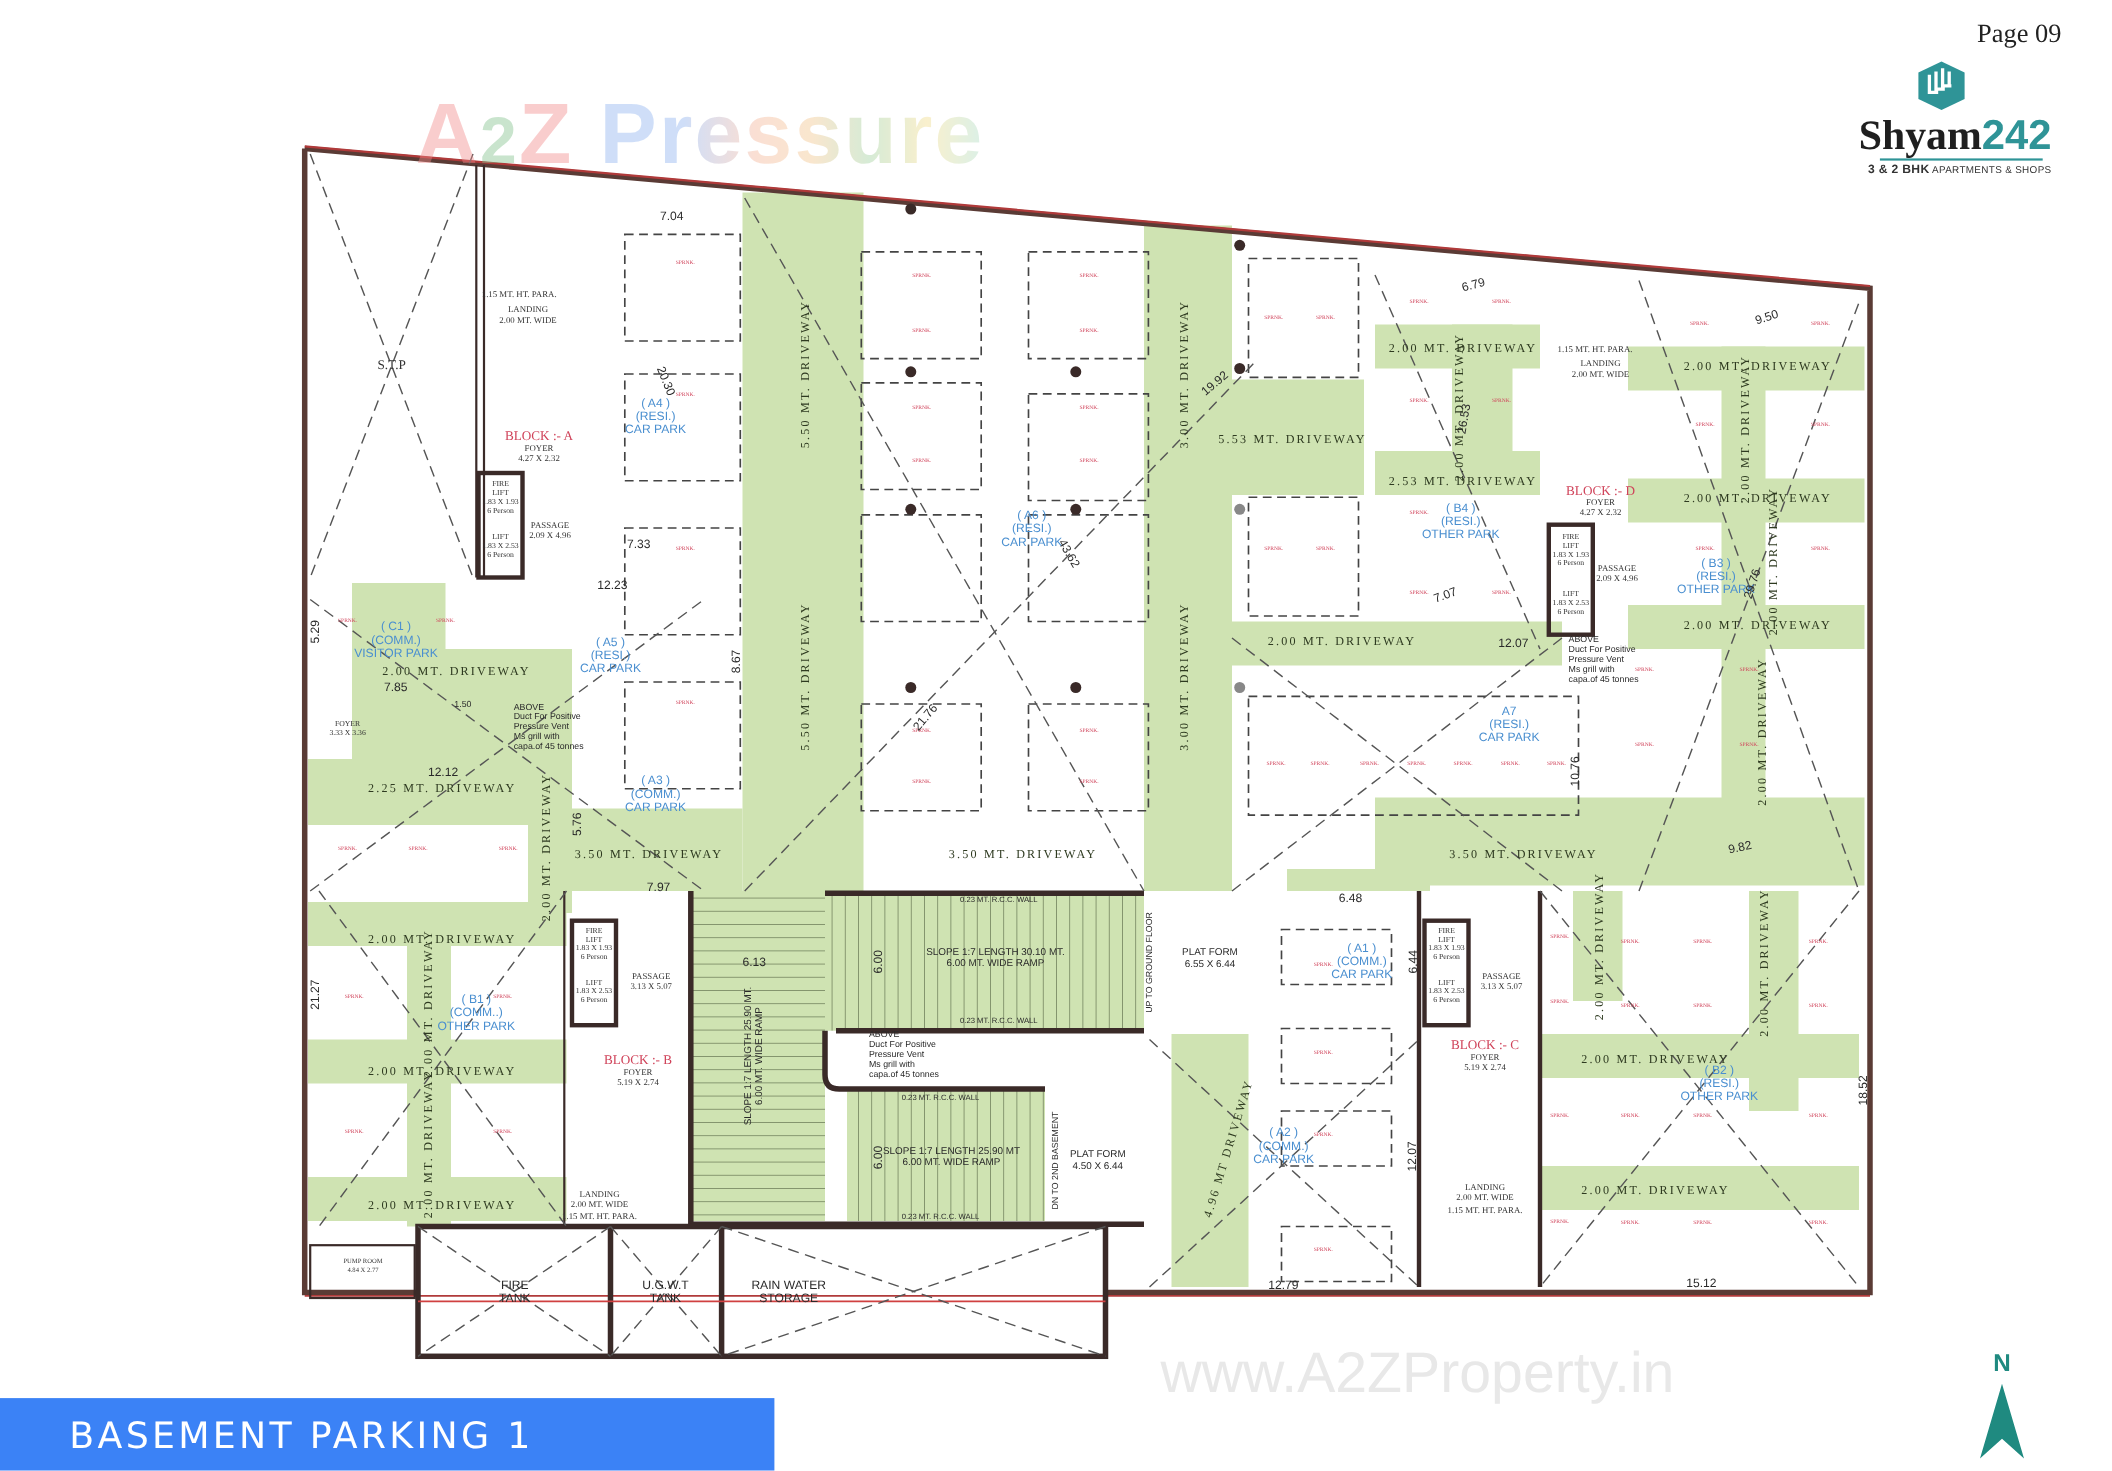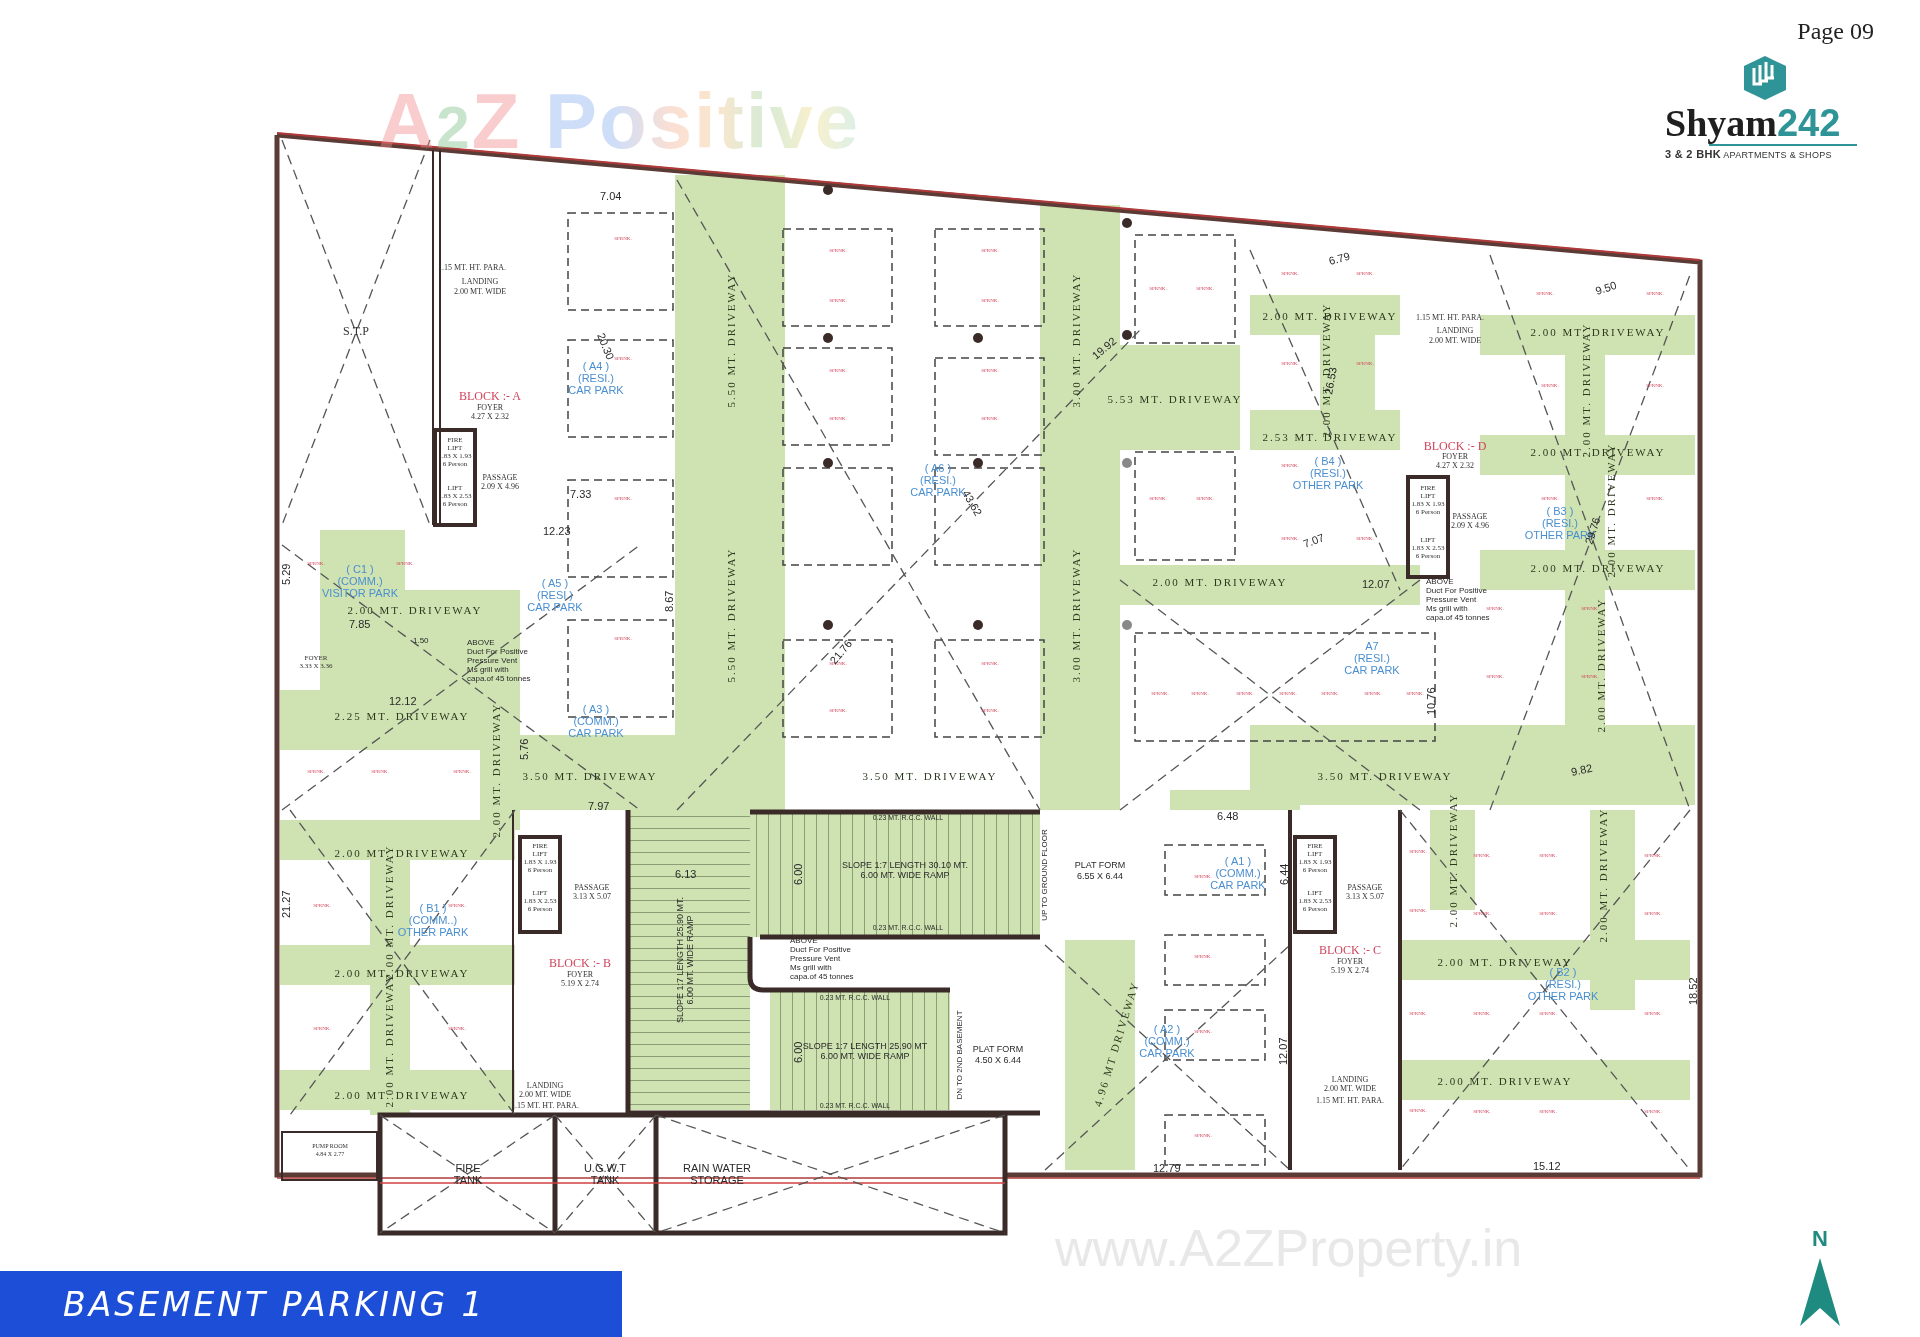--- a/index.html
+++ b/index.html
@@ -1,26 +1,26 @@
 <!DOCTYPE html>
 <html><head>
 <meta charset="utf-8">
 <style>
   html,body{margin:0;padding:0;background:#ffffff;}
   body{width:1920px;height:1337px;position:relative;overflow:hidden;font-family:"Liberation Sans",sans-serif;}
   .page-num{position:absolute;top:18px;right:46px;font-family:"Liberation Serif",serif;font-size:24px;color:#222;}
-  .logo{position:absolute;top:54px;left:1665px;width:200px;text-align:left;}
+  .logo{position:absolute;top:54px;left:1665px;width:200px;text-align:right;}
   .logo-word{font-family:"Liberation Serif",serif;font-weight:bold;font-size:38px;color:#1f1f1f;line-height:1;}
   .logo-num{font-family:"Liberation Sans",sans-serif;font-weight:bold;color:#2f9497;}
   .logo-rule{height:2px;background:#2f9497;margin:2px 8px 2px 44px;}
   .logo-sub{font-size:9px;color:#333;letter-spacing:0.3px;}
   .logo-sub b{font-size:11px;}
   .watermark{position:absolute;top:76px;left:378px;font-family:"Liberation Sans",sans-serif;font-weight:bold;font-size:78px;letter-spacing:2px;opacity:0.42;white-space:nowrap;}
   .watermark-url{position:absolute;top:1218px;left:1055px;font-family:"Liberation Sans",sans-serif;font-size:52px;color:#e8e8e8;white-space:nowrap;}
-  .banner{position:absolute;left:0;top:1271px;width:622px;height:66px;background:#1d4ed8;display:flex;align-items:center;font-style:italic;}
+  .banner{position:absolute;left:0;top:1271px;width:704px;height:66px;background:#3b82f6;display:flex;align-items:center;}
   .banner span{color:#fff;font-family:"DejaVu Sans",sans-serif;font-size:33px;letter-spacing:3px;margin-left:63px;}
   .north{position:absolute;left:1790px;top:1218px;width:60px;height:110px;}
   .plan{position:absolute;left:0;top:0;}
   .t{font-family:"Liberation Serif",serif;fill:#2e3a20;}
   .d{font-family:"Liberation Sans",sans-serif;fill:#2a2a2a;}
   .blue{font-family:"Liberation Sans",sans-serif;fill:#4a8fd0;}
   .red{font-family:"Liberation Serif",serif;fill:#d0435a;}
   .sm{font-family:"Liberation Serif",serif;fill:#333;}
 </style>
 </head>
@@ -508,21 +508,21 @@
     <text class="d" transform="translate(1288,885) rotate(-90)">6.44</text>
     <text class="d" transform="translate(1287,1065) rotate(-90)">12.07</text>
     <text class="d" x="1153" y="1172">12.79</text>
     <text class="d" x="1533" y="1170">15.12</text>
     <text class="d" transform="translate(1697,1005) rotate(-90)">18.52</text>
   </g>
 </svg>
 
 <div class="watermark">
   <span style="color:#f28a8a">A</span><span style="color:#7fc08a;font-size:60px">2</span><span style="color:#f28a8a">Z</span>
-  <span style="background:linear-gradient(90deg,#8fb3ef 0%,#8fb3ef 22%,#f5b49a 40%,#f3c68c 55%,#9fd09e 70%,#f3dc8a 85%,#a8dcc8 100%);-webkit-background-clip:text;background-clip:text;color:transparent;">Positive</span>
+  <span style="background:linear-gradient(90deg,#8fb3ef 0%,#8fb3ef 22%,#f5b49a 40%,#f3c68c 55%,#9fd09e 70%,#f3dc8a 85%,#a8dcc8 100%);-webkit-background-clip:text;background-clip:text;color:transparent;">Pressure</span>
 </div>
 <div class="watermark-url">www.A2ZProperty.in</div>
 
 <div class="banner">
   <span>BASEMENT PARKING 1</span>
 </div>
 
 <svg class="north" viewBox="0 0 60 110">
   <text x="30" y="28" text-anchor="middle" font-family="Liberation Sans, sans-serif" font-weight="bold" font-size="22" fill="#1f8a80">N</text>
   <polygon points="30,40 50,108 30,90 10,108" fill="#1f8a80"></polygon>

